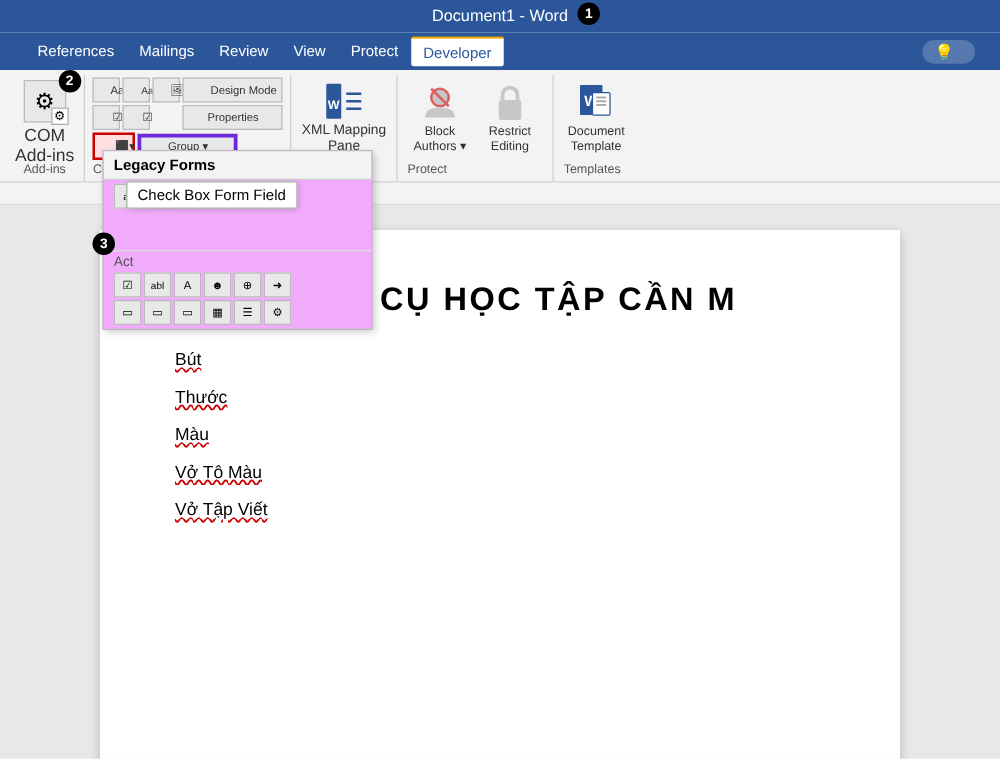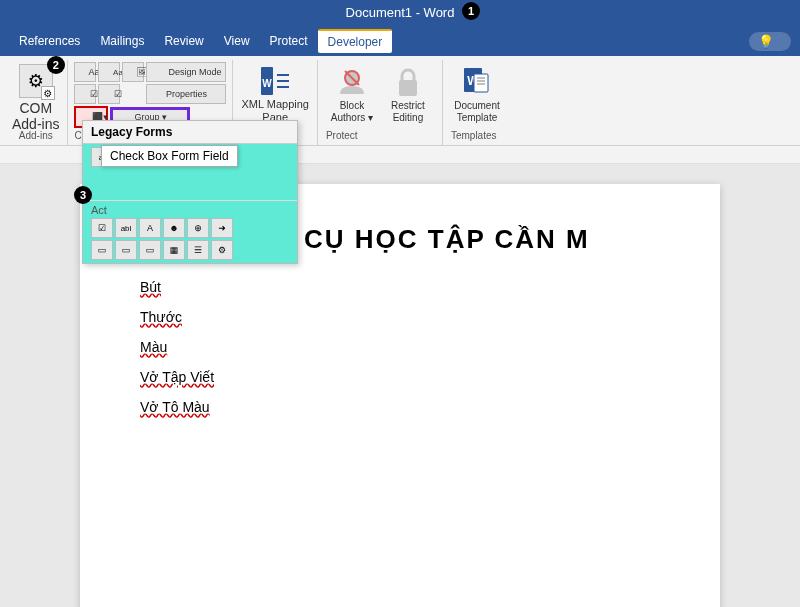--- a/index.html
+++ b/index.html
@@ -31,21 +31,21 @@
       align-items: center;
       justify-content: center;
     }
 
     
     .menu-bar {
       background: #2b579a;
       display: flex;
       align-items: center;
       height: 30px;
-      padding: 0 9px;
+      padding: 0 20px;
     }
     .menu-item {
       color: #fff;
       font-size: 12px;
       padding: 4px 10px;
       cursor: pointer;
       border-radius: 2px;
     }
     .menu-item.active {
       background: #fff;
@@ -249,21 +249,21 @@
       align-items: center;
       justify-content: center;
       position: absolute;
     }
 
     
     .dropdown-panel {
       position: absolute;
       top: 90px;
       left: 90px;
-      background: #5eead4;
+      background: #f0abfc;
       border: 1px solid #bbb;
       z-index: 100;
       width: 200px;
       box-shadow: 2px 2px 6px rgba(0,0,0,0.2);
     }
     .dropdown-title {
       background: #f3f3f3;
       font-size: 12px;
       font-weight: bold;
       padding: 4px 8px;
@@ -520,16 +520,16 @@
 </div>
 
 <div class="ruler"></div>
 
 <div class="doc-area">
   <div class="doc-page">
     <div class="doc-title">DỤNG CỤ HỌC TẬP CẦN M</div>
     <div class="doc-item">Bút</div>
     <div class="doc-item">Thước</div>
     <div class="doc-item">Màu</div>
+    <div class="doc-item">Vở Tô Màu</div>
     <div class="doc-item">Vở Tập Viết</div>
-    <div class="doc-item">Vở Tô Màu</div>
   </div>
 </div>
 
 </body></html>

